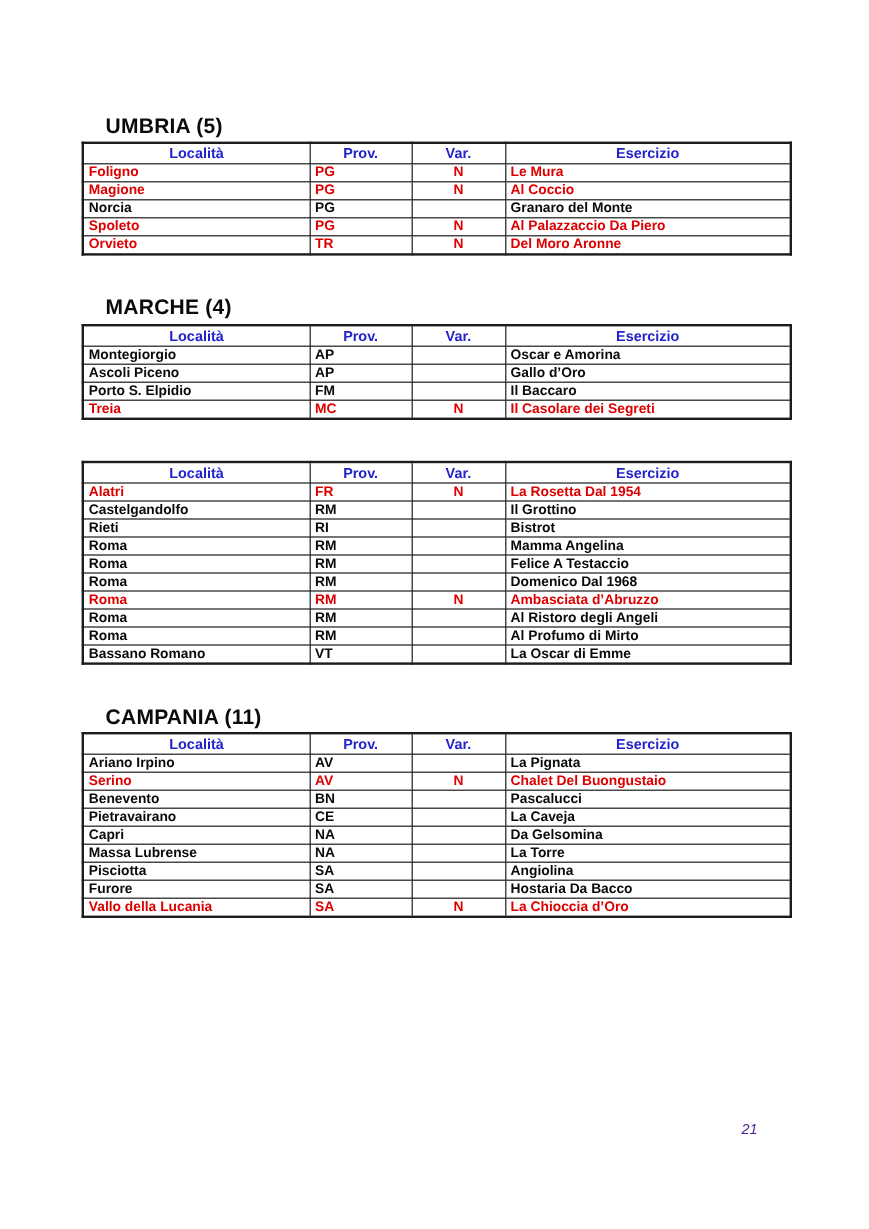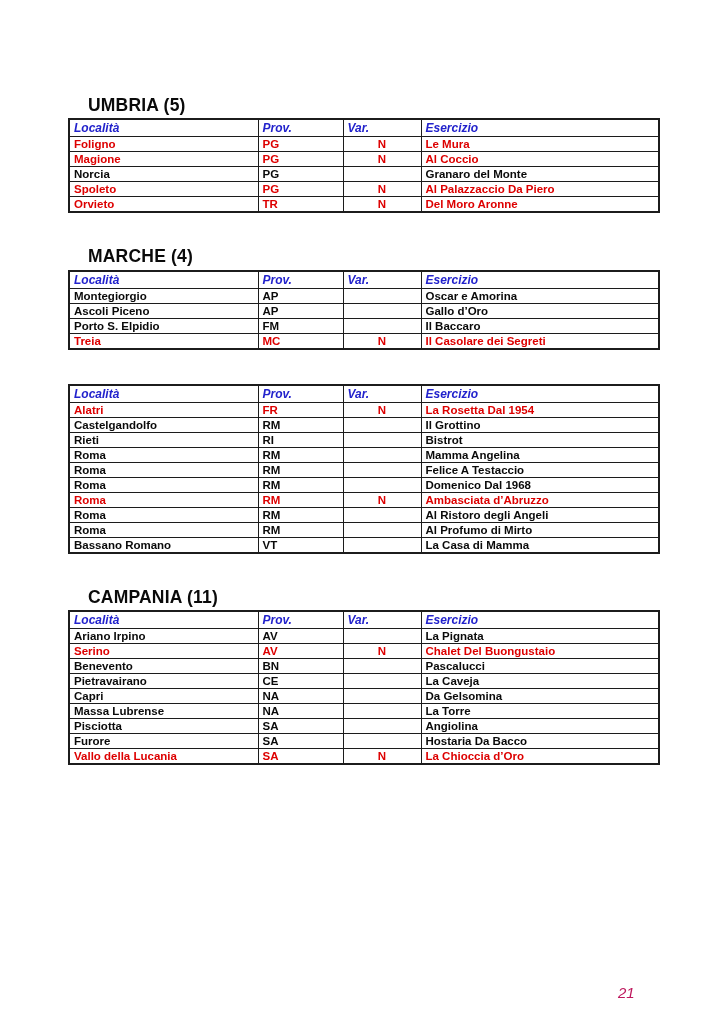--- a/index.html
+++ b/index.html
@@ -44,41 +44,40 @@
   col.c-esercizio { width: 238px; }
   th, td {
     border: 1.5px solid #1c1c1c;
     font-weight: bold;
     overflow: hidden;
     white-space: nowrap;
   }
   th {
     color: #2222cc;
     font-size: 12px;
-    text-align: left;
+    text-align: center;
     padding: 1px 4px;
     height: 13px;
-    font-style: italic;
   }
   td {
     color: #0a0a0a;
     font-size: 11.5px;
     padding: 0.5px 4px;
     height: 13px;
     text-align: left;
   }
   td.var-cell { text-align: center; }
   tr.highlight td { color: #dd0000; }
   .page-number {
     position: absolute;
     left: 618px;
-    top: 984px;
-    font-size: 15px;
+    top: 934px;
+    font-size: 12px;
     font-style: italic;
-    color: #be185d;
+    color: #4c1d95;
   }
 </style>
 </head>
 <body>
 
 <main data-name="page">
 
 <section data-name="region-section">
       <h2 data-name="region-title">UMBRIA (5)</h2>
       <table data-name="region-table">
@@ -243,21 +242,21 @@
           <tr data-name="table-row">
             <td data-name="cell-localita">Roma</td>
             <td data-name="cell-prov">RM</td>
             <td data-name="cell-var" class="var-cell"></td>
             <td data-name="cell-esercizio">Al Profumo di Mirto</td>
           </tr>
           <tr data-name="table-row">
             <td data-name="cell-localita">Bassano Romano</td>
             <td data-name="cell-prov">VT</td>
             <td data-name="cell-var" class="var-cell"></td>
-            <td data-name="cell-esercizio">La Casa di Mamma</td>
+            <td data-name="cell-esercizio">La Oscar di Emme</td>
           </tr>
         </tbody>
       </table>
     </section>
     <section data-name="region-section">
       <h2 data-name="region-title">CAMPANIA (11)</h2>
       <table data-name="region-table">
         <colgroup>
           <col class="c-localita">
           <col class="c-prov">

